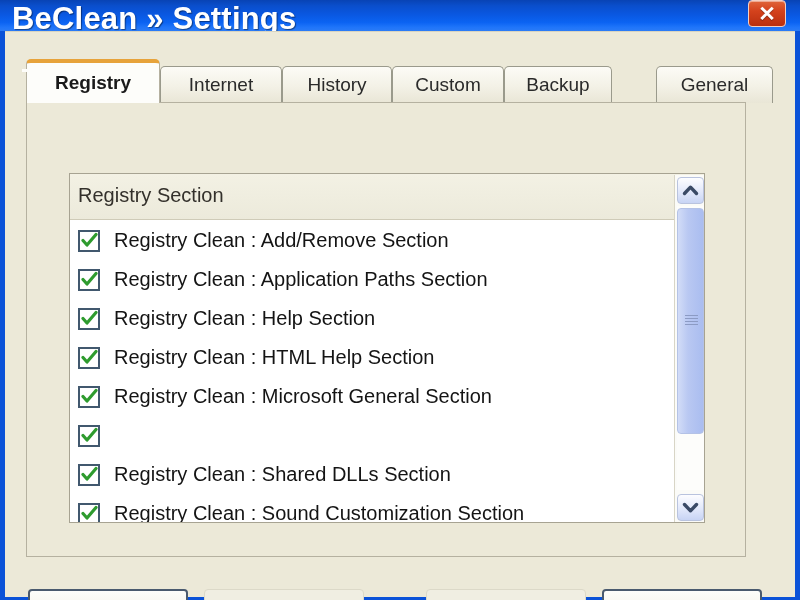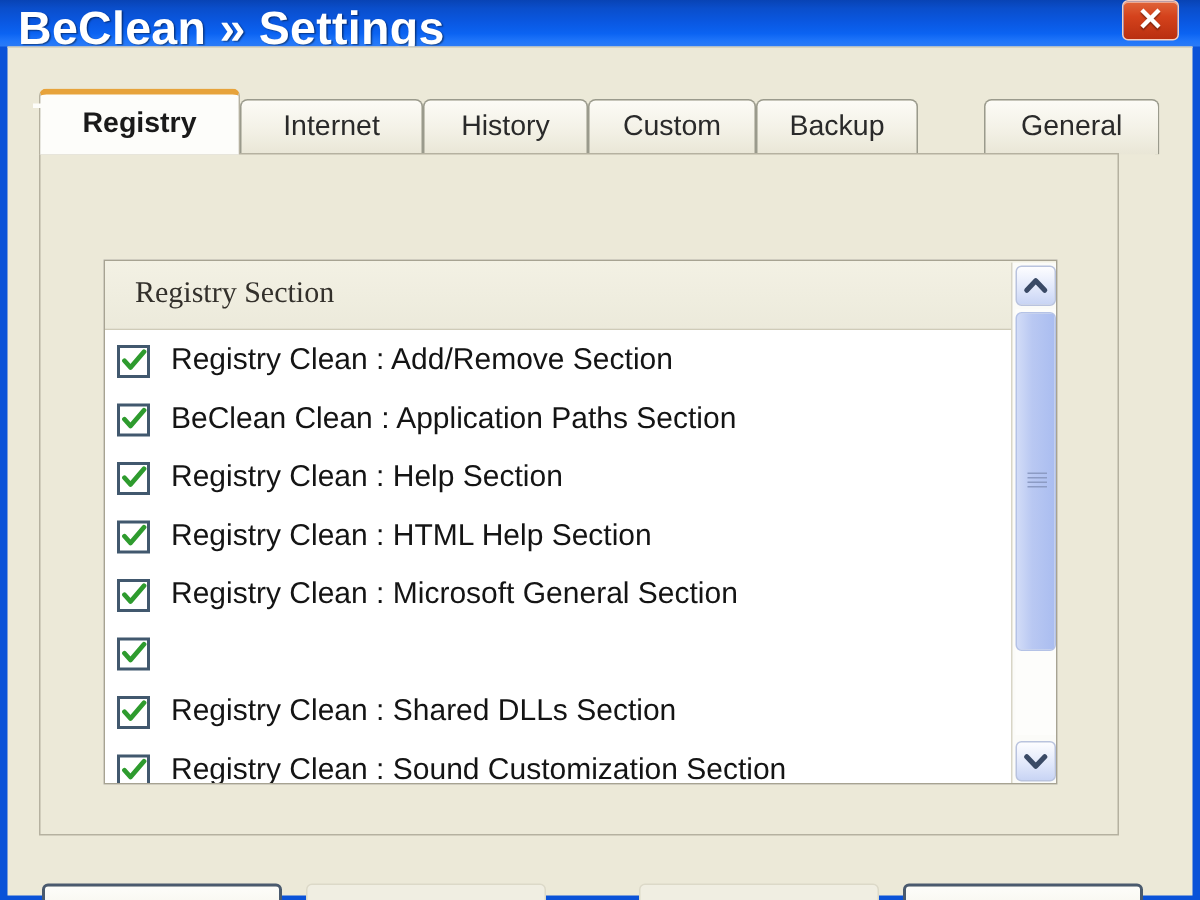--- a/index.html
+++ b/index.html
@@ -166,26 +166,26 @@
     position: absolute;
     left: 0; top: 0;
     width: 636px;
     height: 46px;
     background: linear-gradient(to bottom, #f3f1e4 0%, #eceadb 100%);
     border-bottom: 1px solid #cfcbb8;
     box-sizing: border-box;
   }
   #list-header-label {
     position: absolute;
-    left: 20px;
+    left: 8px;
     top: 10px;
     font-size: 20px;
     color: #33302b;
     white-space: nowrap;
-    font-family: Liberation Serif, serif;
+    font-family: Liberation Sans, sans-serif;
   }
   #list-items {
     position: absolute;
     left: 0;
     top: 47px;
     width: 636px;
     height: 302px;
     overflow: hidden;
   }
   .list-item {
@@ -371,21 +371,21 @@
             </span>
             <span class="item-label">Registry Clean : Add/Remove Section</span>
           </div>
 
           <div class="list-item">
             <span class="checkbox">
               <svg viewBox="0 0 17 17">
                   <path d="M2 8.5 L6 13 L15 2.5" stroke="#2e9b2e" stroke-width="3.2" fill="none" stroke-linecap="round" stroke-linejoin="round"></path>
                 </svg>
             </span>
-            <span class="item-label">BeClean Clean : Application Paths Section</span>
+            <span class="item-label">Registry Clean : Application Paths Section</span>
           </div>
 
           <div class="list-item">
             <span class="checkbox">
               <svg viewBox="0 0 17 17">
                   <path d="M2 8.5 L6 13 L15 2.5" stroke="#2e9b2e" stroke-width="3.2" fill="none" stroke-linecap="round" stroke-linejoin="round"></path>
                 </svg>
             </span>
             <span class="item-label">Registry Clean : Help Section</span>
           </div>

